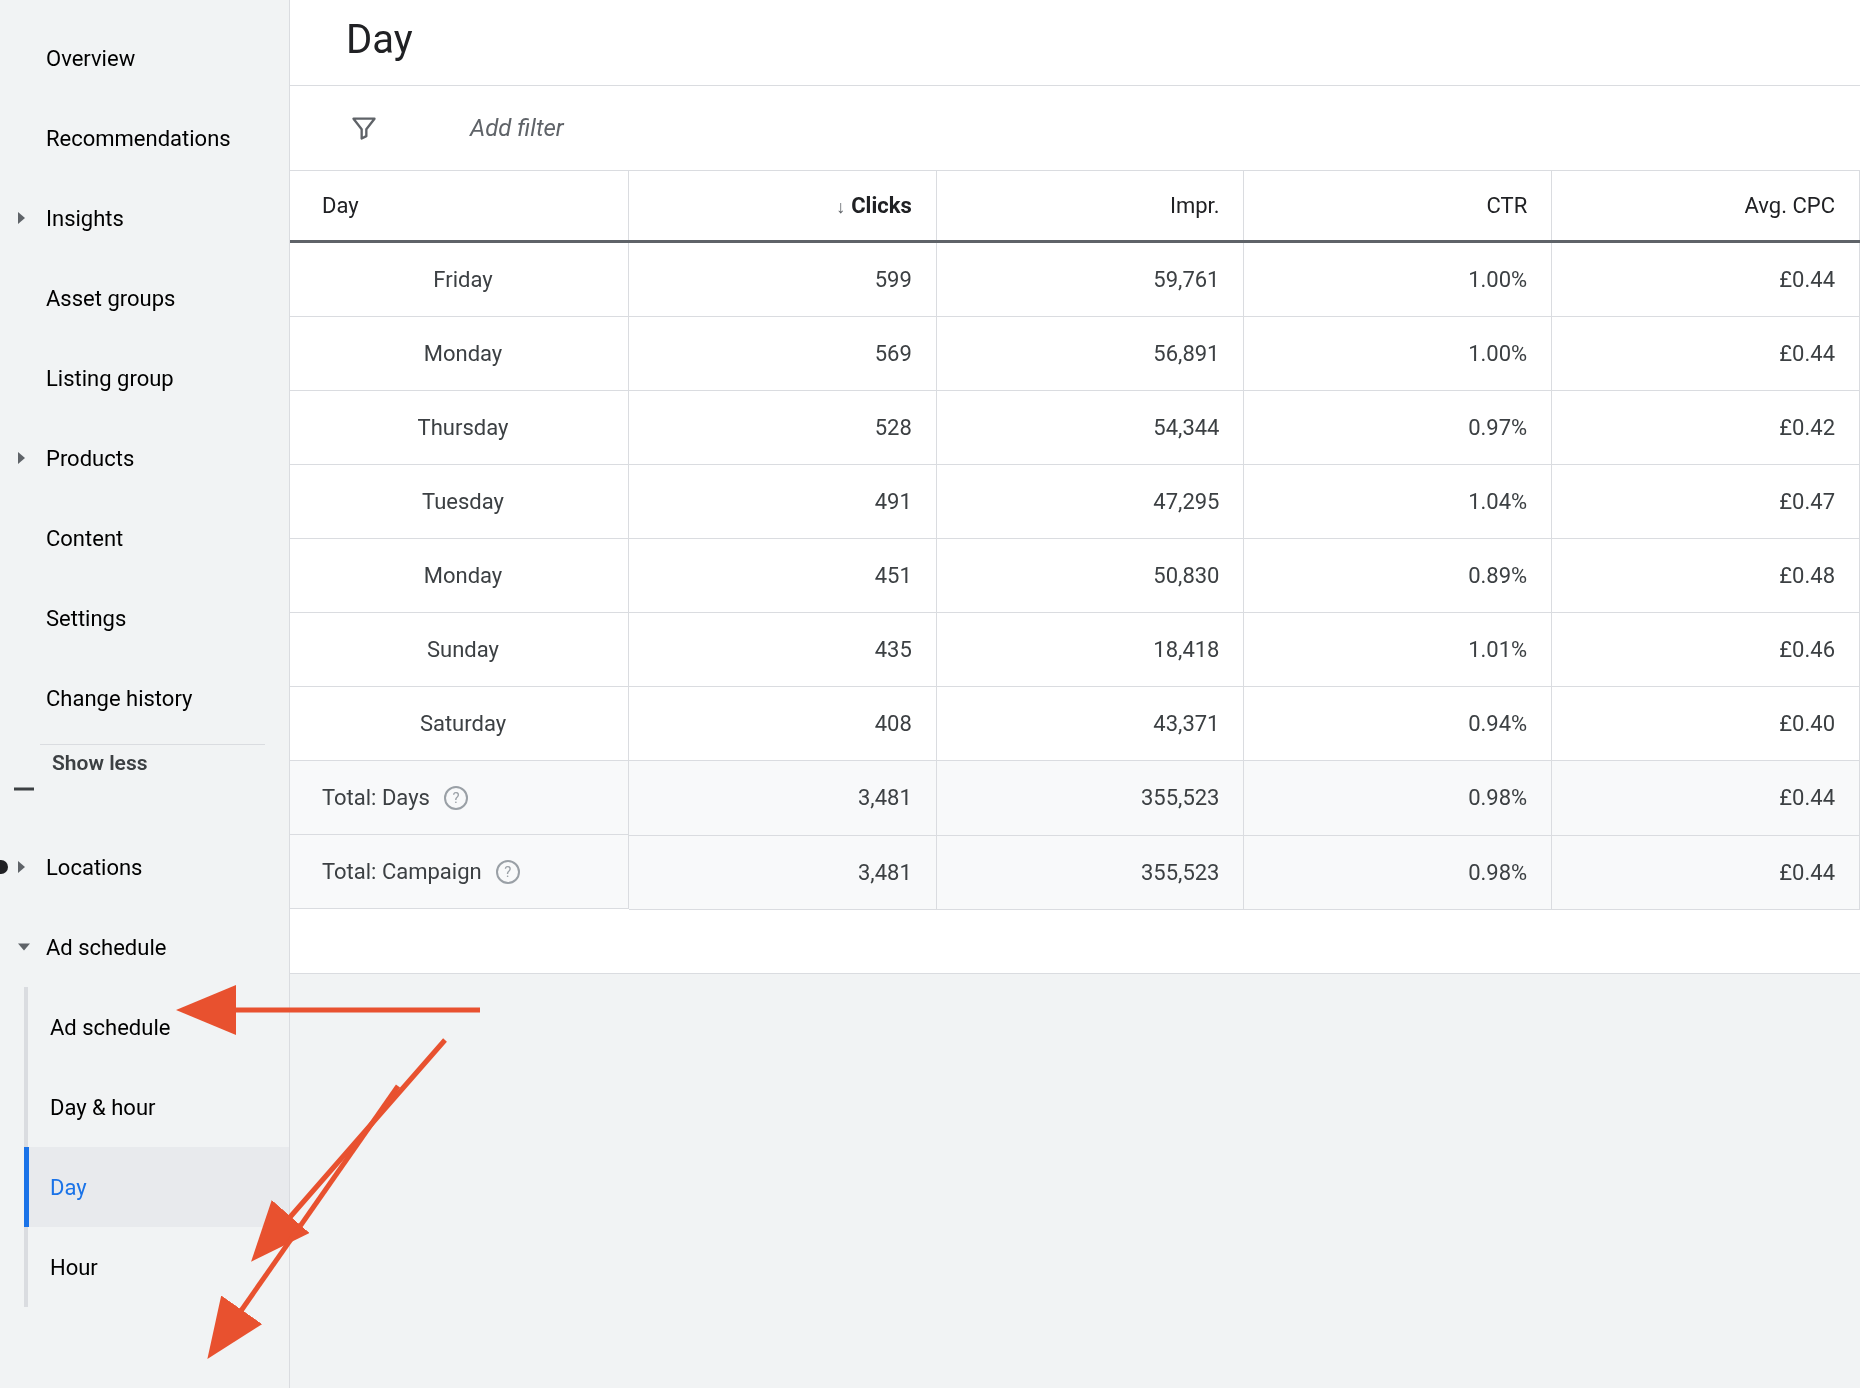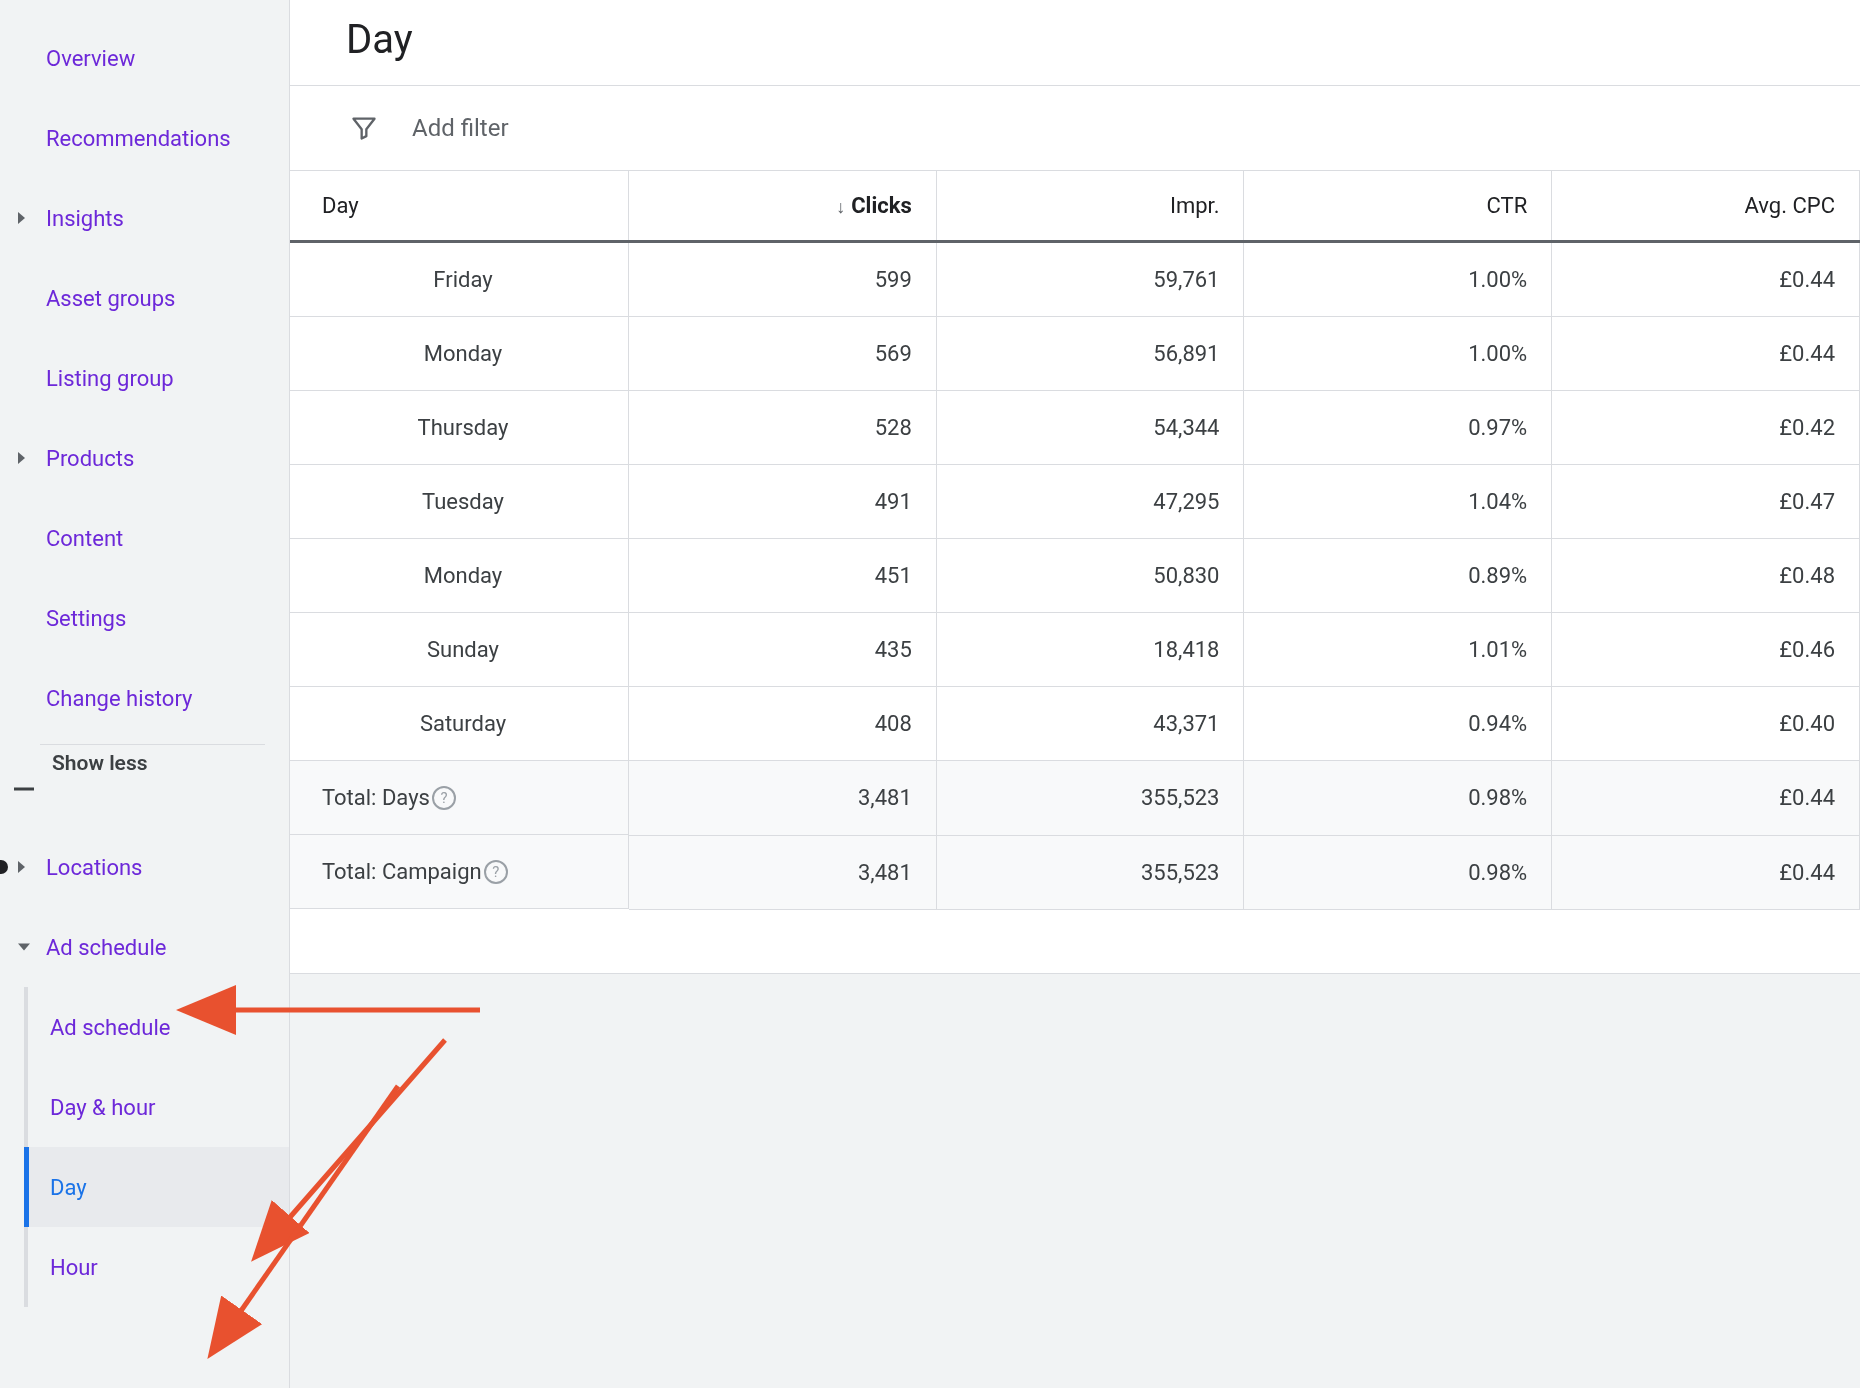--- a/index.html
+++ b/index.html
@@ -26,21 +26,21 @@
     font-size: 22px;
     position: relative;
   }
   .nav-item {
     display: flex;
     align-items: center;
     height: 80px;
     padding-left: 46px;
     cursor: pointer;
     position: relative;
-    color: #6d28d9;
+    color: #000000;
   }
   .nav-item .caret {
     position: absolute;
     left: 18px;
     top: 50%;
     transform: translateY(-50%);
     width: 0; height: 0;
     border-left: 7px solid #5f6368;
     border-top: 6px solid transparent;
     border-bottom: 6px solid transparent;
@@ -112,24 +112,25 @@
     color: #202124;
     padding: 16px 38px 22px 56px;
     background: #fff;
   }
 
   .filter-bar {
     height: 86px;
     display: flex;
     align-items: center;
     padding-left: 60px;
-    gap: 34px;
+    gap: 92px;
     background: #fff;
     border-top: 1px solid #dadce0;
     border-bottom: 1px solid #dadce0;
+    font-style: italic;
   }
   .filter-bar .funnel-icon { width: 28px; height: 28px; color: #5f6368; }
   .filter-bar .add-filter { font-size: 24px; color: #5f6368; cursor: text; }
 
   .table-wrap {
     background: #fff;
   }
   table {
     width: 100%;
     border-collapse: collapse;
@@ -154,21 +155,21 @@
     font-size: 22px;
     padding: 24px 24px;
     border-bottom: 1px solid #dadce0;
     border-right: 1px solid #dadce0;
     text-align: right;
     color: #3c4043;
     background: #fff;
   }
   tbody td.first { text-align: center; padding-left: 32px; }
   tbody tr.total td { background: #f8f9fa; }
-  tbody tr.total td.first { display: flex; align-items: center; gap: 2px; border-right: 1px solid #dadce0; }
+  tbody tr.total td.first { display: flex; align-items: center; gap: 14px; border-right: 1px solid #dadce0; }
   .help-icon {
     display: inline-flex;
     width: 24px; height: 24px;
     border: 2px solid #9aa0a6;
     border-radius: 50%;
     align-items: center; justify-content: center;
     font-size: 15px;
     color: #9aa0a6;
   }
   .below-table {

